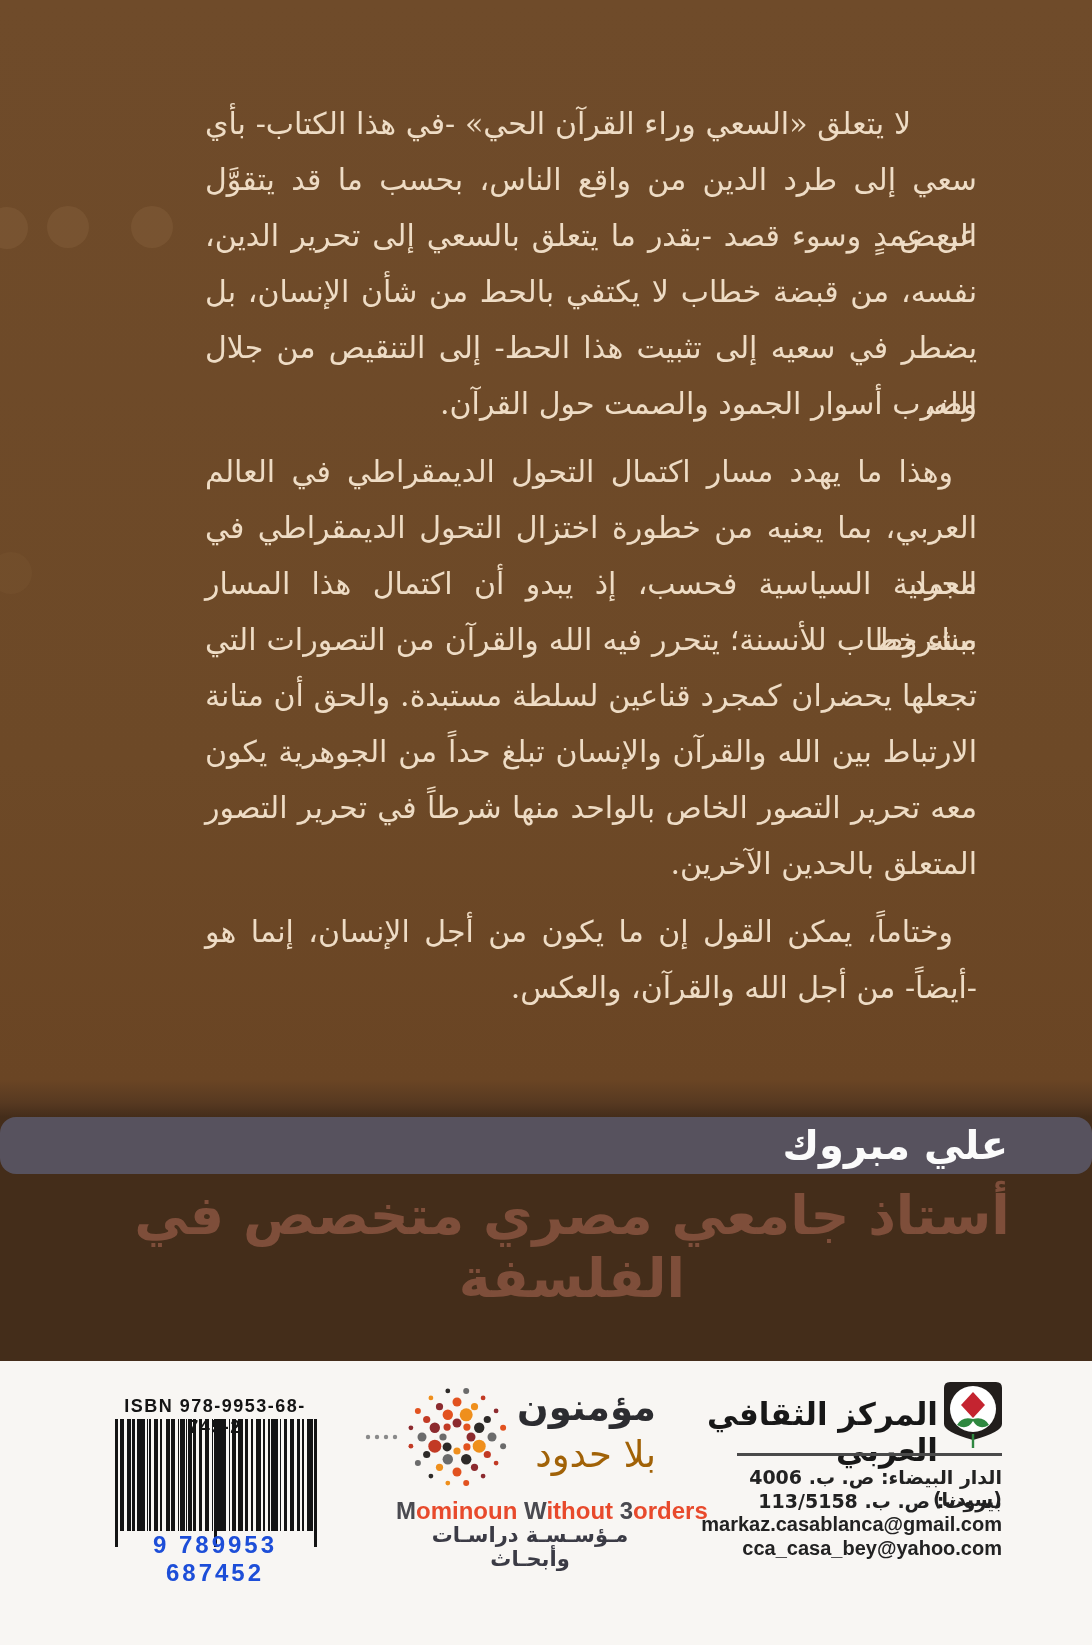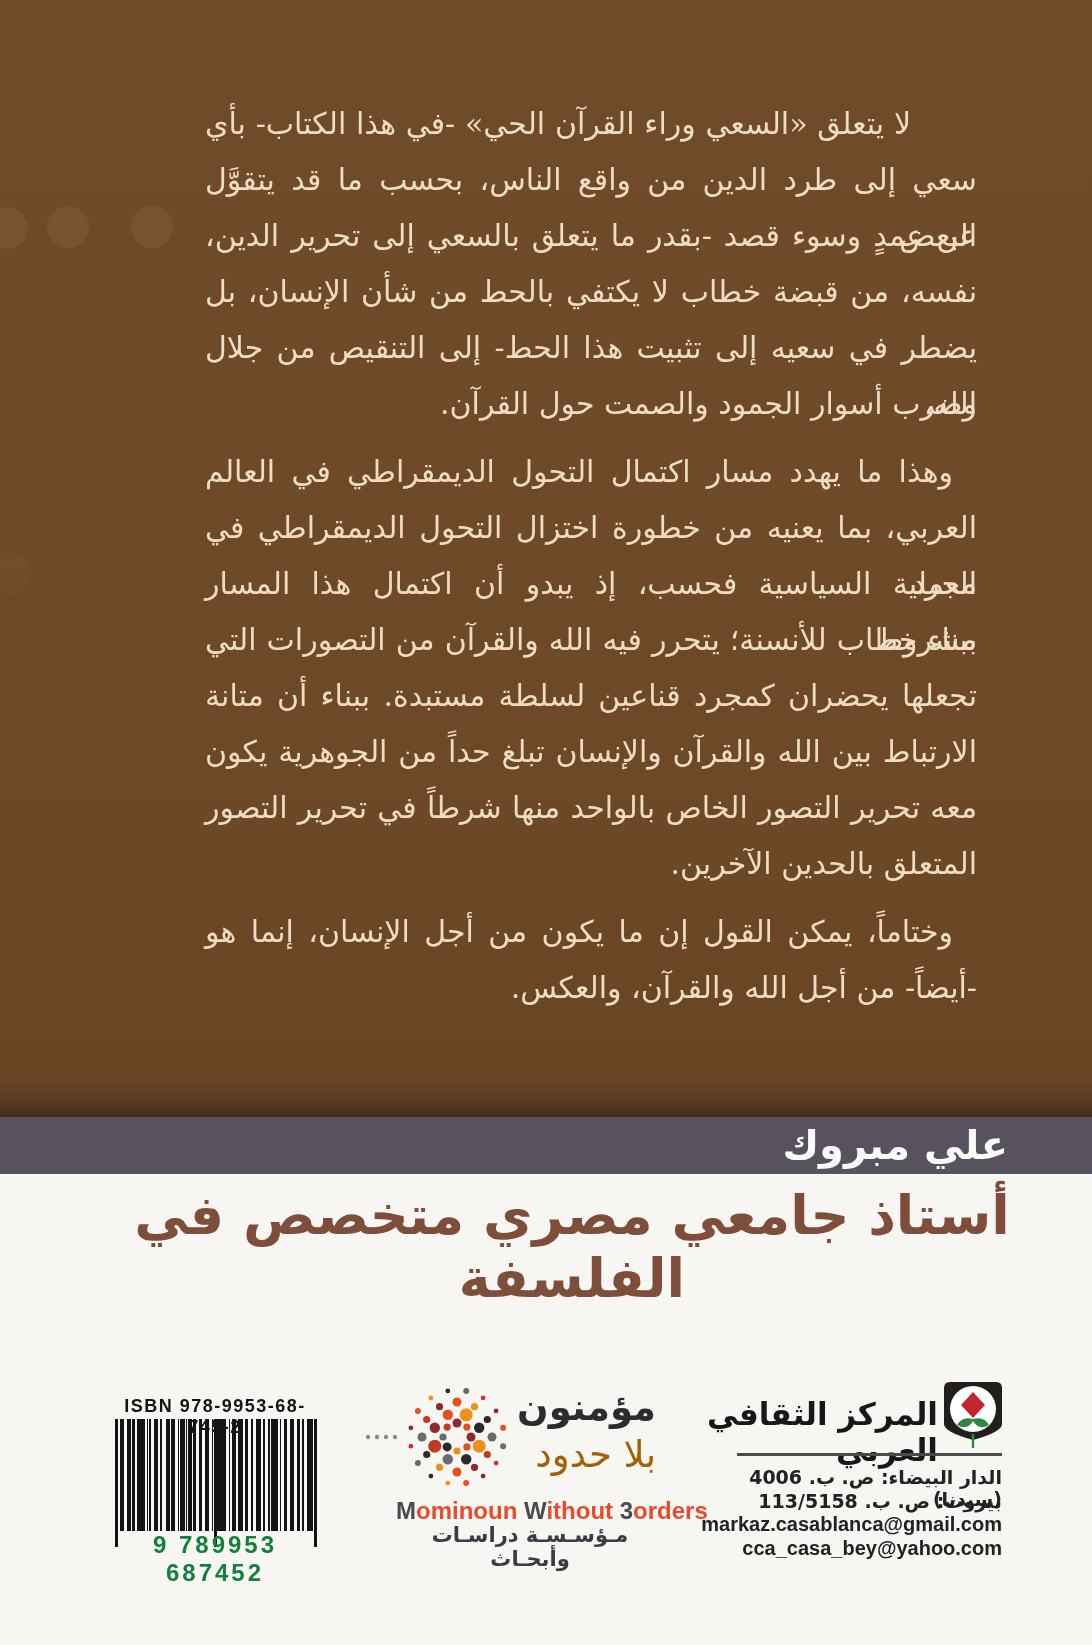--- a/index.html
+++ b/index.html
@@ -1,53 +1,53 @@
 <!DOCTYPE html>
 <html lang="ar"><head>
 <meta charset="utf-8">
 <style>
   html,body{margin:0;padding:0;}
   .page{position:relative;width:1092px;height:1645px;background:#f8f6f3;overflow:hidden;
         font-family:"DejaVu Sans",sans-serif;}
 
   
-  .cover{position:absolute;left:0;top:0;width:1092px;height:1117px;
+  .cover{position:absolute;left:0;top:0;width:1092px;height:1361px;
          background:linear-gradient(180deg,#6f4b2a 0px,#6d4927 760px,#6a4524 1080px,#573921 1103px,#442d1a 1117px);}
   .deco-dot{position:absolute;border-radius:50%;background:#8a6440;opacity:.38;}
   .deco-dot.faint{opacity:.16;}
 
   .blurb{position:absolute;top:96px;right:115px;width:772px;direction:rtl;
          color:#eedcc5;font-size:30px;font-family:"DejaVu Serif","DejaVu Sans",serif;}
   .bl{height:56px;line-height:56px;text-align:justify;text-align-last:justify;}
   .bl.end{text-align-last:right;}
   .bl.ind66{text-indent:66px;}
   .bl.ind24{text-indent:24px;}
   .bl.gap{margin-top:12px;}
 
   
-  .band{position:absolute;left:0;top:1117px;width:1092px;height:57px;background:#57525e;}
+  .band{position:absolute;left:0;top:1117px;width:1092px;height:57px;background:#57525e;border-radius:16px;}
   .author{position:absolute;right:84px;top:0;height:57px;line-height:56px;
           font-size:40px;font-weight:bold;color:#fbfbfb;direction:rtl;}
 
   .subtitle{position:absolute;left:52px;top:1184px;width:1040px;text-align:center;direction:rtl;
             font-size:54px;font-weight:bold;color:#7e4e3a;}
 
   
   .isbn-label{position:absolute;left:110px;top:1396px;width:210px;text-align:center;
               font-family:"Liberation Sans","DejaVu Sans",sans-serif;
               font-size:18px;font-weight:bold;letter-spacing:1.5px;color:#141414;}
   .barcode{position:absolute;left:115px;top:1419px;width:202px;height:112px;
            background-image:
              repeating-linear-gradient(90deg,#141414 0 2px,transparent 2px 5px,#141414 5px 9px,transparent 9px 12px,#141414 12px 13px,transparent 13px 17px),
              repeating-linear-gradient(90deg,#141414 0 3px,transparent 3px 6px,#141414 6px 7px,transparent 7px 13px);}
   .guard{position:absolute;top:1419px;width:3px;height:128px;background:#141414;}
   .g1{left:115px;} .g2{left:214px;} .g3{left:314px;}
   .isbn-digits{position:absolute;left:106px;top:1531px;width:218px;text-align:center;
                font-family:"Liberation Sans","DejaVu Sans",sans-serif;
-               font-size:24px;font-weight:bold;letter-spacing:3px;color:#15803d;}
+               font-size:24px;font-weight:bold;letter-spacing:3px;color:#1d4ed8;}
 
   
   .rosette{position:absolute;left:360px;top:1376px;width:158px;height:122px;}
   .mom-ar{position:absolute;left:520px;top:1384px;width:136px;direction:rtl;text-align:right;}
   .mom-ar1{font-size:37px;font-weight:bold;color:#2c2c30;line-height:48px;}
   .mom-ar2{font-size:37px;font-weight:normal;color:#a16207;line-height:46px;}
   .mom-en{position:absolute;left:396px;top:1497px;width:268px;text-align:center;white-space:nowrap;
           font-family:"Liberation Sans","DejaVu Sans",sans-serif;font-size:24px;font-weight:bold;}
   .mi{color:#4a4a50;} .mr{color:#e84a2c;}
   .mom-tag{position:absolute;left:396px;top:1523px;width:268px;text-align:center;direction:rtl;
@@ -82,21 +82,21 @@
       <div class="bl">سعي إلى طرد الدين من واقع الناس، بحسب ما قد يتقوَّل البعض</div>
       <div class="bl">عن عمدٍ وسوء قصد -بقدر ما يتعلق بالسعي إلى تحرير الدين،</div>
       <div class="bl">نفسه، من قبضة خطاب لا يكتفي بالحط من شأن الإنسان، بل</div>
       <div class="bl">يضطر في سعيه إلى تثبيت هذا الحط- إلى التنقيص من جلال الله،</div>
       <div class="bl end">وضرب أسوار الجمود والصمت حول القرآن.</div>
 
       <div class="bl gap ind24">وهذا ما يهدد مسار اكتمال التحول الديمقراطي في العالم</div>
       <div class="bl">العربي، بما يعنيه من خطورة اختزال التحول الديمقراطي في مجرد</div>
       <div class="bl">العملية السياسية فحسب، إذ يبدو أن اكتمال هذا المسار مشروط</div>
       <div class="bl">ببناء خطاب للأنسنة؛ يتحرر فيه الله والقرآن من التصورات التي</div>
-      <div class="bl">تجعلها يحضران كمجرد قناعين لسلطة مستبدة. ببناء أن متانة</div>
+      <div class="bl">تجعلها يحضران كمجرد قناعين لسلطة مستبدة. والحق أن متانة</div>
       <div class="bl">الارتباط بين الله والقرآن والإنسان تبلغ حداً من الجوهرية يكون</div>
       <div class="bl">معه تحرير التصور الخاص بالواحد منها شرطاً في تحرير التصور</div>
       <div class="bl end">المتعلق بالحدين الآخرين.</div>
 
       <div class="bl gap ind24">وختاماً، يمكن القول إن ما يكون من أجل الإنسان، إنما هو</div>
       <div class="bl end">-أيضاً- من أجل الله والقرآن، والعكس.</div>
     </div>
   </div>
 
   <div class="band">

